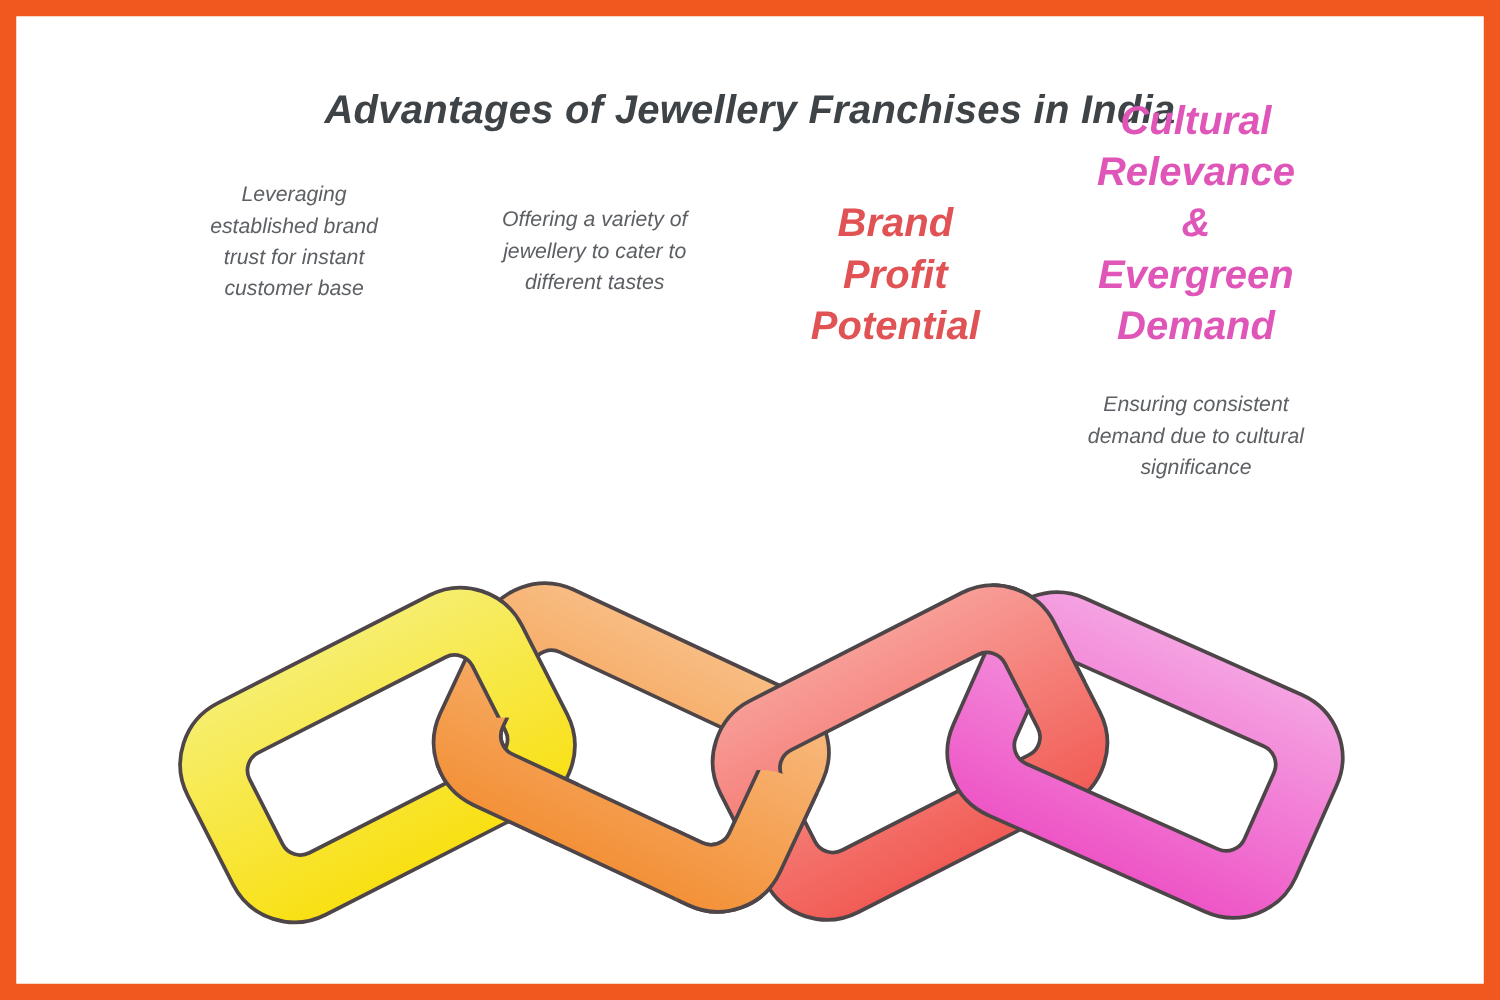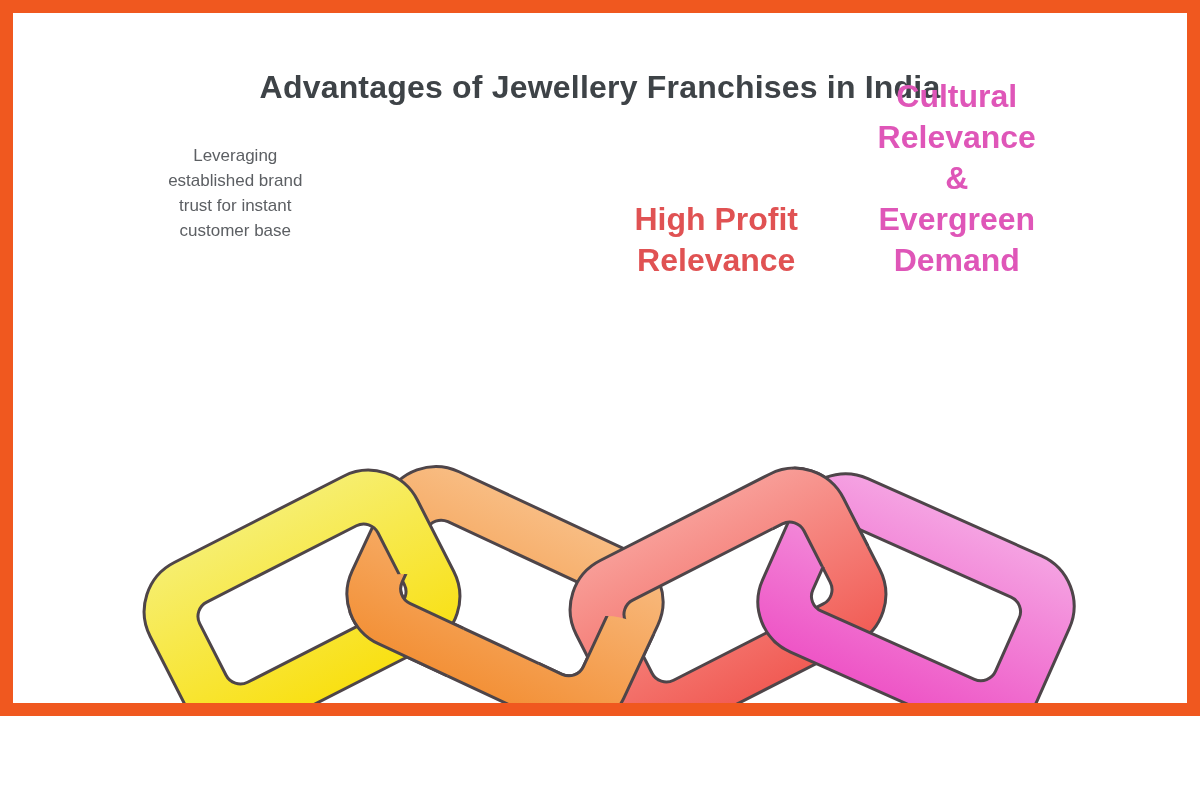--- a/index.html
+++ b/index.html
@@ -1,23 +1,24 @@
 <!DOCTYPE html>
 <html><head>
 <meta charset="utf-8">
 <style>
   html,body{margin:0;padding:0;background:#ffffff;}
   .page{
     position:relative;
     box-sizing:border-box;
-    width:1200px;height:716px;
+    width:1200px;height:800px;
     border:13px solid #F0581F;
     background:#ffffff;
     overflow:hidden;
     font-family:"Liberation Sans", sans-serif;
+    font-style:italic;
   }
   .title{
     margin:56px 0 0 0;
     text-align:center;
     font-size:32px;
     line-height:36px;
     font-weight:bold;
     color:#3E4347;
     letter-spacing:.2px;
   }
@@ -64,26 +65,28 @@
 
 <div class="page">
 
   <h1 class="title">Advantages of Jewellery Franchises in India</h1>
 
   <div class="columns">
     <div class="col">
       <p>Leveraging established brand trust for instant customer base</p>
     </div>
     <div class="col">
+      <p>Offering a variety of jewellery to cater to different tastes</p>
     </div>
     <div class="col">
-      <h3>High Profit Relevance</h3>
+      <h3>Brand Profit Potential</h3>
     </div>
     <div class="col">
       <h3>Cultural Relevance &amp; Evergreen Demand</h3>
+      <p>Ensuring consistent demand due to cultural significance</p>
     </div>
   </div>
 
   <svg class="chain" viewBox="0 0 1174 774" aria-hidden="true">
     <defs>
       <path id="ring" fill-rule="evenodd" stroke="#4E4549" stroke-width="3" stroke-linejoin="round" d="M -95,-95 H 95 A 55 55 0 0 1 150,-40 V 40 A 55 55 0 0 1 95,95 H -95 A 55 55 0 0 1 -150,40 V -40 A 55 55 0 0 1 -95,-95 Z
            M -84,-45 H 84 A 16 16 0 0 1 100,-29 V 29 A 16 16 0 0 1 84,45 H -84 A 16 16 0 0 1 -100,29 V -29 A 16 16 0 0 1 -84,-45 Z"></path>
       <linearGradient id="gY" x1="0" y1="0" x2="0" y2="1">
         <stop offset="0" stop-color="#F6EE6E"></stop>
           <stop offset="1" stop-color="#F9E013"></stop>

